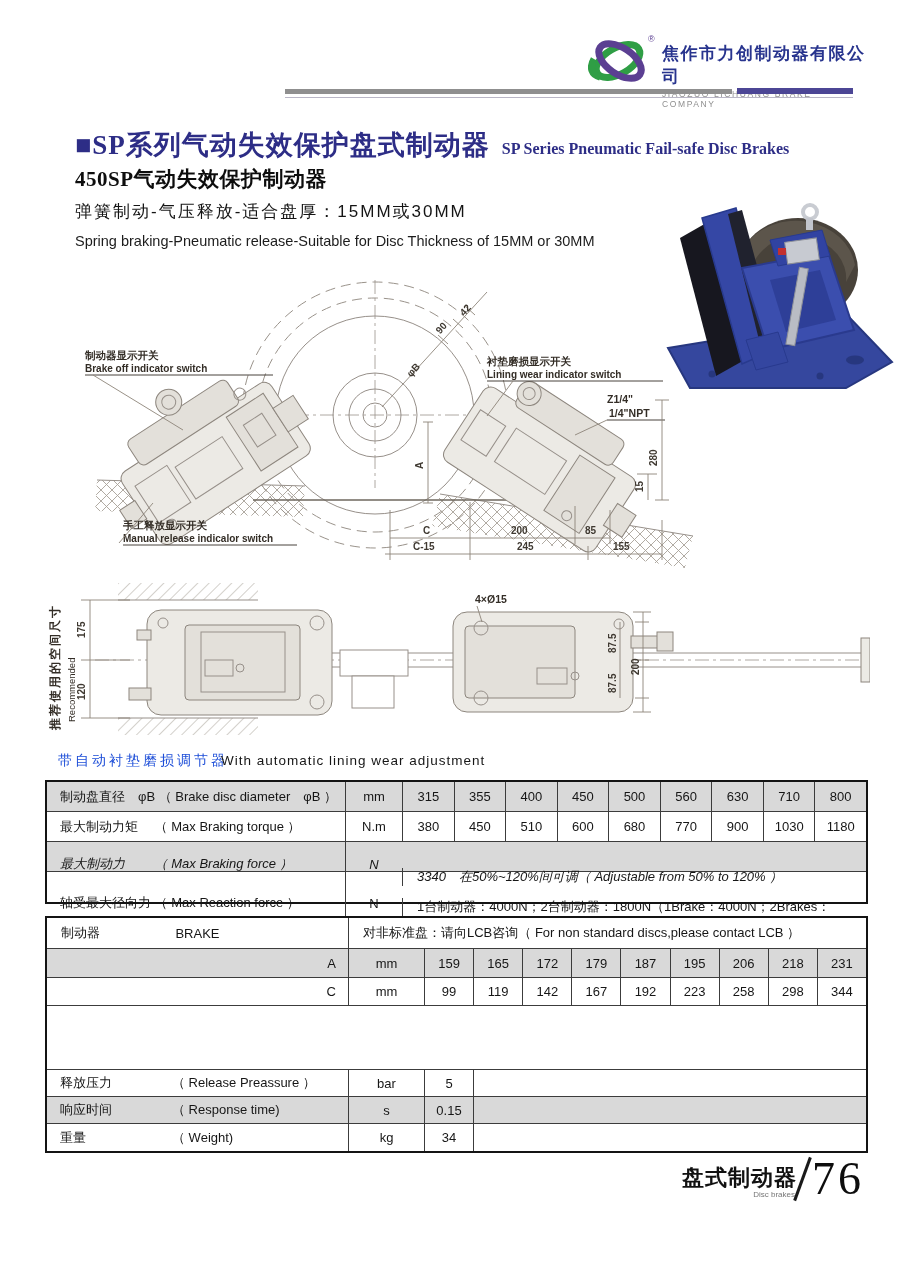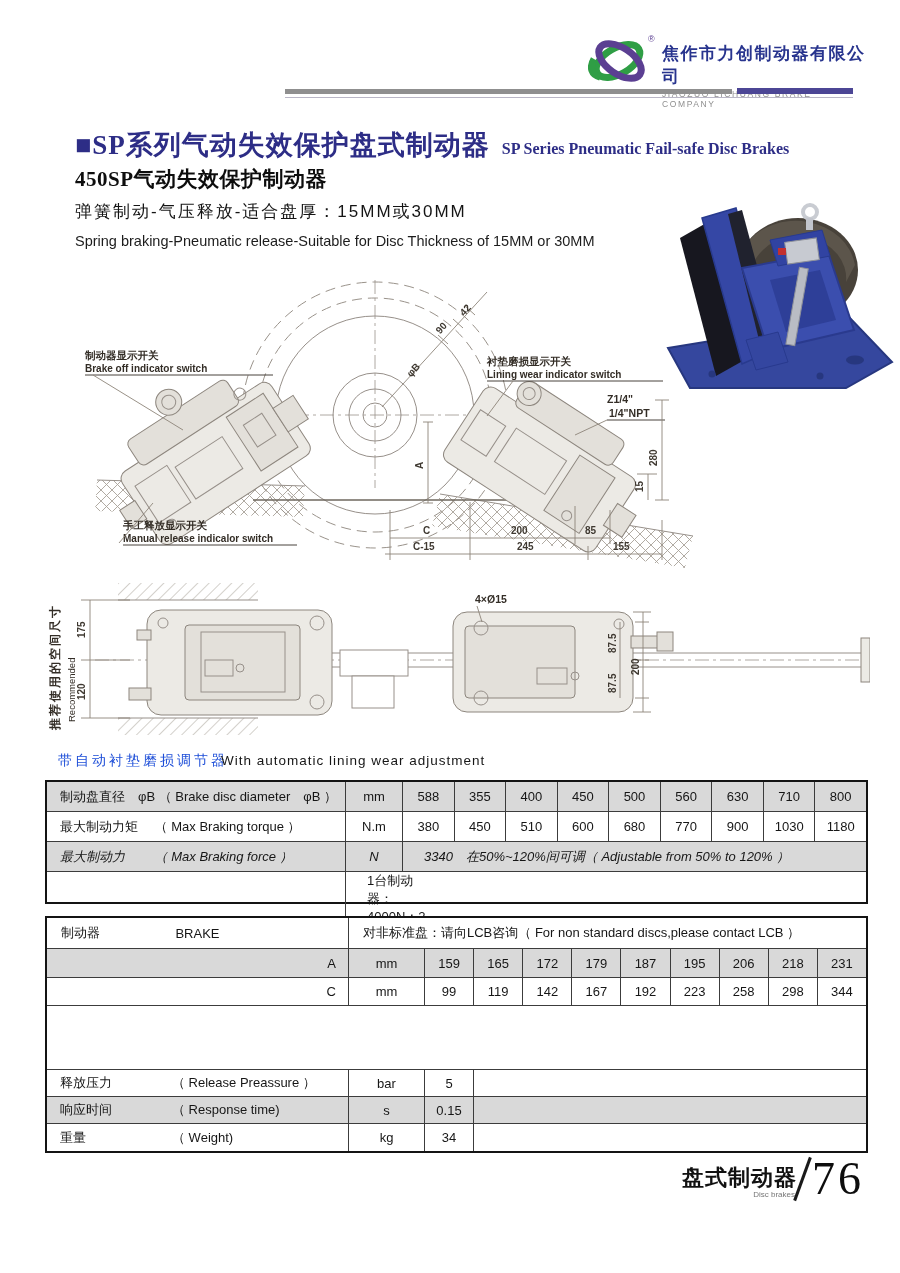--- a/index.html
+++ b/index.html
@@ -33,21 +33,21 @@
   .trow > div:first-child{border-left:none;}
   .t1grid{grid-template-columns:298px 57px repeat(9,1fr);}
   .t1span{grid-template-columns:298px 57px 1fr;}
   .t2hdr{grid-template-columns:301px 1fr;}
   .t2grid{grid-template-columns:301px 76px repeat(9,1fr);}
   .t3grid{grid-template-columns:301px 76px 49px 1fr;}
   .shaded{background:#d9d9d9;}
   .tlabel{padding-left:13px;}
   .tlabel.right{justify-content:flex-end;padding-right:12px;}
   .tunit,.cell,.tval{justify-content:center;}
-  .tspan{padding-left:21px;}
+  .tspan{padding-left:14px;margin-top:26px;}
   .t2label{position:relative;}
   .t2label .cnpos{position:absolute;left:14px;}
   .t2label .brakepos{width:100%;text-align:center;}
   .tnote{padding-left:14px;}
   .tlabel2{padding-left:13px;}
   .tlabel2 .cn2{display:inline-block;width:112px;}
   .tempty{width:100%;height:100%;border-left:none;}
 
   
   .footer{top:1156px;left:45px;width:819px;display:flex;justify-content:flex-end;align-items:center;}
@@ -300,21 +300,21 @@
   </g>
 </svg>
 
 <div class="abs note-cn">带自动衬垫磨损调节器</div>
 <div class="abs note-en">With automatic lining wear adjustment</div>
 
 <div class="abs tbl" style="top:780px;">
   <div class="trow t1grid shaded" style="height:29px;">
     <div class="tlabel">制动盘直径　φB （ Brake disc diameter　φB ）</div>
     <div class="tunit">mm</div>
-  <div class="cell">588</div>
+  <div class="cell">315</div>
       <div class="cell">355</div>
       <div class="cell">400</div>
       <div class="cell">450</div>
       <div class="cell">500</div>
       <div class="cell">560</div>
       <div class="cell">630</div>
       <div class="cell">710</div>
       <div class="cell">800</div>
     </div>
   <div class="trow t1grid" style="height:29px;">
@@ -329,20 +329,21 @@
       <div class="cell">900</div>
       <div class="cell">1030</div>
       <div class="cell">1180</div>
     </div>
   <div class="trow t1span shaded" style="height:29px;font-style:italic;">
     <div class="tlabel">最大制动力　　 （ Max Braking force ）</div>
     <div class="tunit">N</div>
     <div class="tspan">3340　在50%~120%间可调（ Adjustable from 50% to 120% ）</div>
   </div>
   <div class="trow t1span" style="height:30px;">
+    <div class="tlabel">轴受最大径向力 （ Max  Reaction  force ）</div>
     <div class="tunit">N</div>
     <div class="tspan">1台制动器：4000N；2台制动器：1800N（1Brake：4000N；2Brakes：1800N）</div>
   </div>
 </div>
 
 <div class="abs tbl" style="top:916px;">
   <div class="trow t2hdr" style="height:30px;">
     <div class="t2label">
       <span class="cnpos">制动器</span>
       <span class="brakepos">BRAKE</span>

